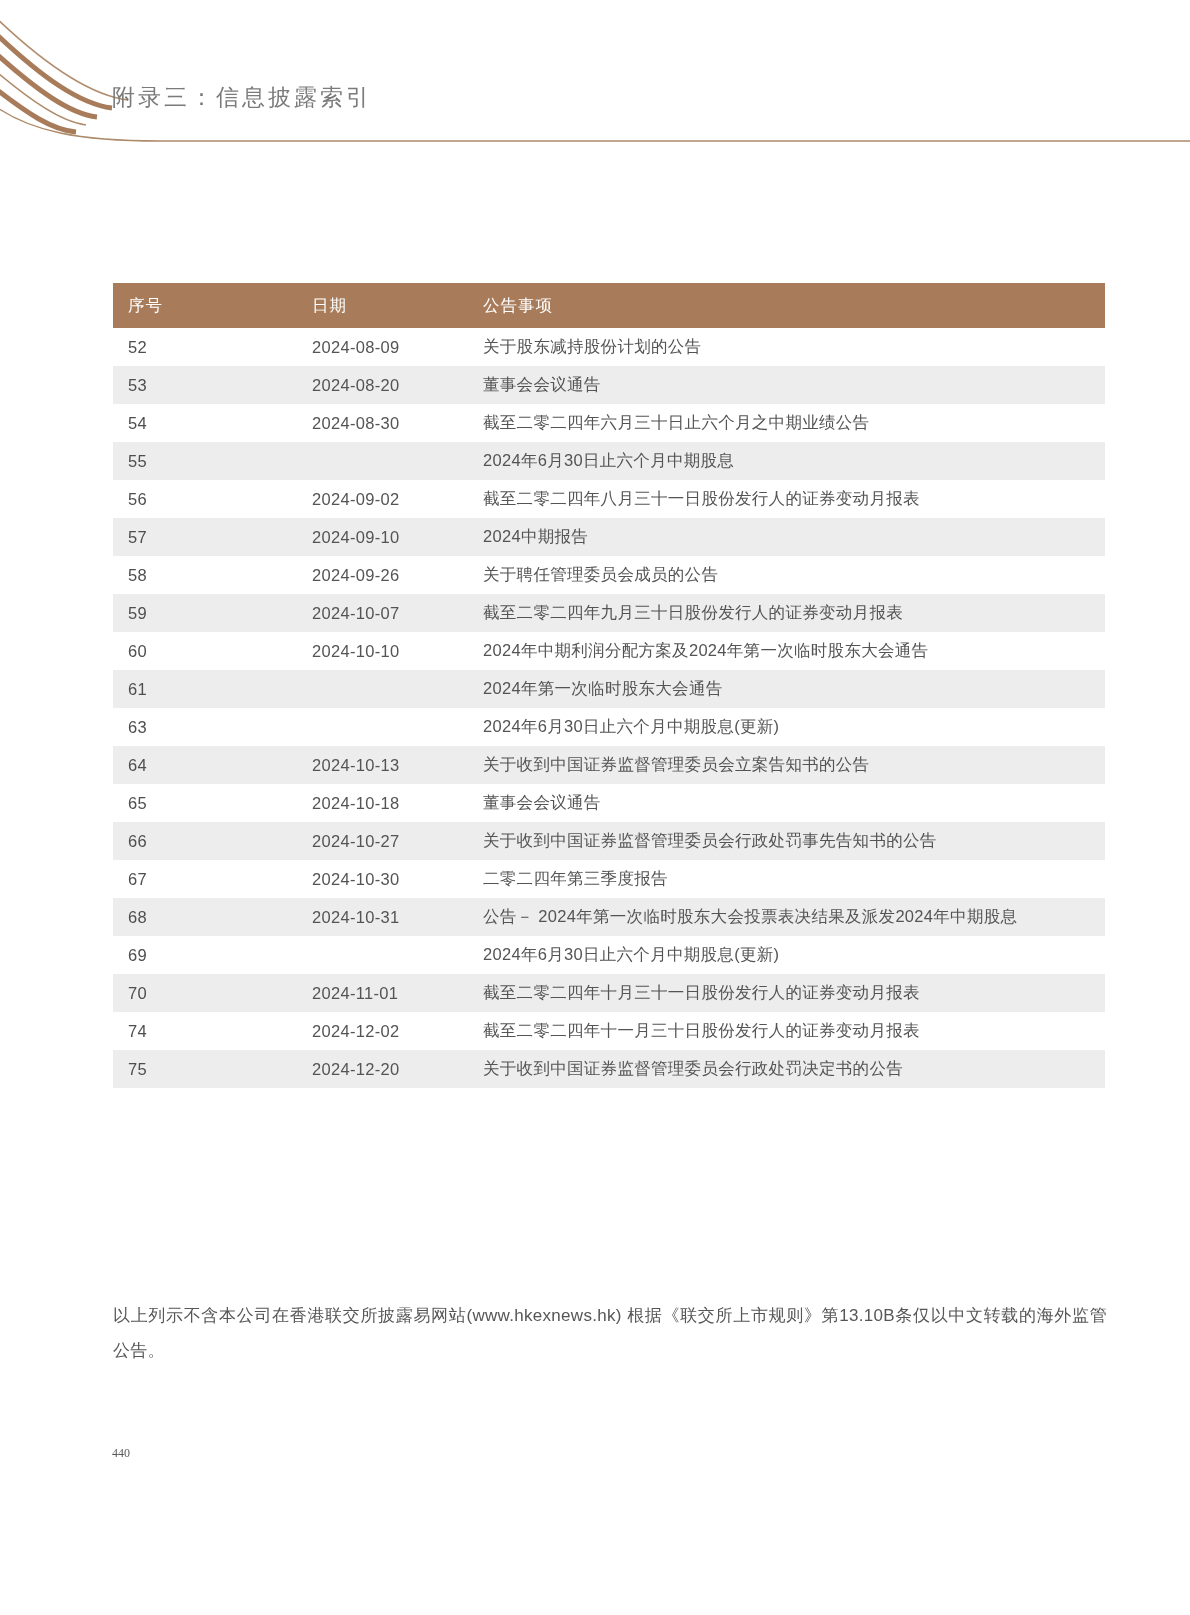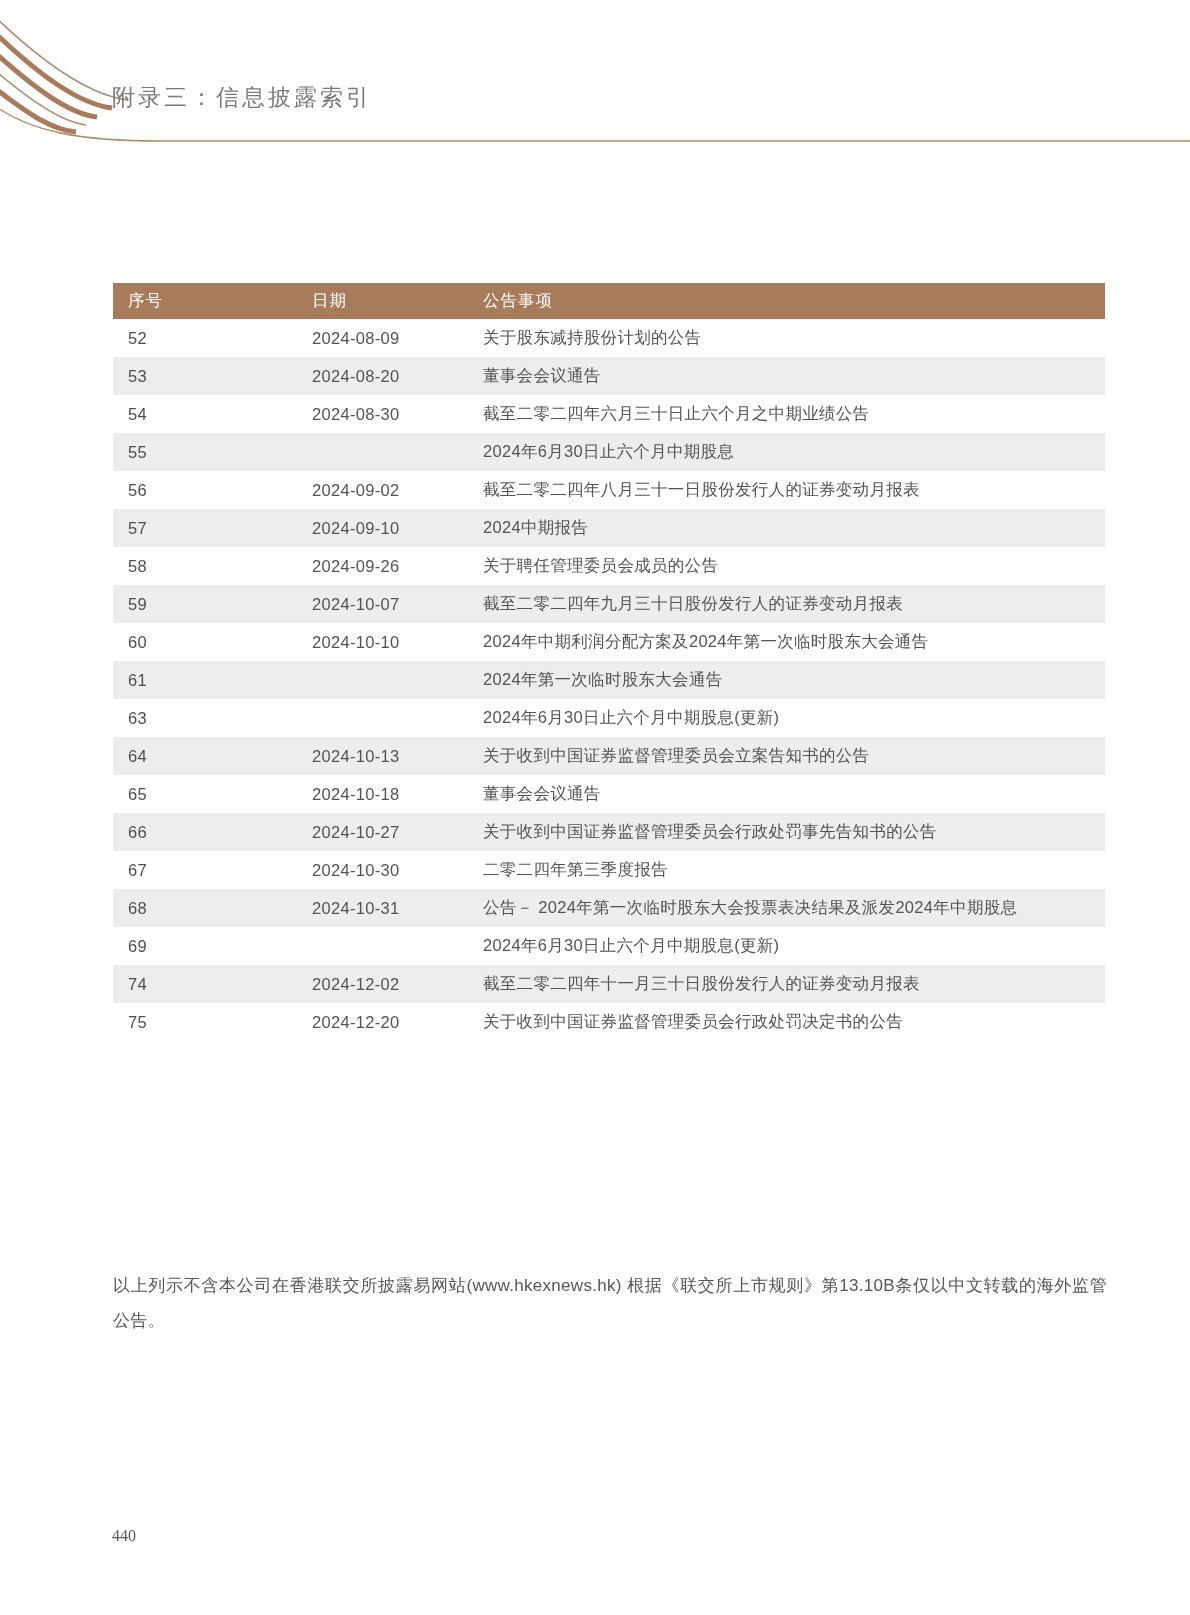--- a/index.html
+++ b/index.html
@@ -28,55 +28,55 @@
     border-collapse:collapse;
     table-layout:fixed;
   }
   .idx-table col.c1 { width:199px; }
   .idx-table col.c2 { width:171px; }
   .idx-table col.c3 { width:622px; }
   .idx-table thead th {
     background:#a87c5a;
     color:#ffffff;
     font-weight:normal;
-    height:36px;
+    height:45px;
     text-align:left;
     font-size:16.5px;
     letter-spacing:1px;
     padding:0;
   }
   .idx-table th.first, .idx-table td.first { padding-left:15px; }
   .idx-table tbody td {
     height:38px;
     padding:0;
     font-size:16.5px;
     color:#545454;
     letter-spacing:0.3px;
     white-space:nowrap;
     overflow:hidden;
   }
   .idx-table tbody tr:nth-of-type(even) { background:#ededed; }
   .idx-table td.first { color:#4e4e4e; }
 
   
   .footnote {
-    position:absolute; left:113px; top:1268px;
+    position:absolute; left:113px; top:1298px;
     width:994px;
     font-size:17px;
     line-height:35px;
     color:#565656;
     letter-spacing:0.3px;
     text-align:justify;
   }
 
   
   .page-num {
-    position:absolute; left:112px; top:1527px;
+    position:absolute; left:112px; top:1446px;
     font-family:"Liberation Serif","DejaVu Serif",serif;
-    font-size:16px;
+    font-size:12px;
     color:#595959;
   }
 </style>
 </head>
 <body>
 
 <div class="page">
 
   <svg class="logo-svg" width="1190" height="170" viewBox="0 0 1190 170">
     <g fill="none" stroke-linecap="butt">
@@ -202,20 +202,25 @@
           <td>2024-10-31</td>
           <td>公告－ 2024年第一次临时股东大会投票表决结果及派发2024年中期股息</td>
         </tr>
 
         <tr>
           <td class="first">69</td>
           <td></td>
           <td>2024年6月30日止六个月中期股息(更新)</td>
         </tr>
 
+        <tr>
+          <td class="first">70</td>
+          <td>2024-11-01</td>
+          <td>截至二零二四年十月三十一日股份发行人的证券变动月报表</td>
+        </tr>
 
 
 
 
         <tr>
           <td class="first">74</td>
           <td>2024-12-02</td>
           <td>截至二零二四年十一月三十日股份发行人的证券变动月报表</td>
         </tr>
 

